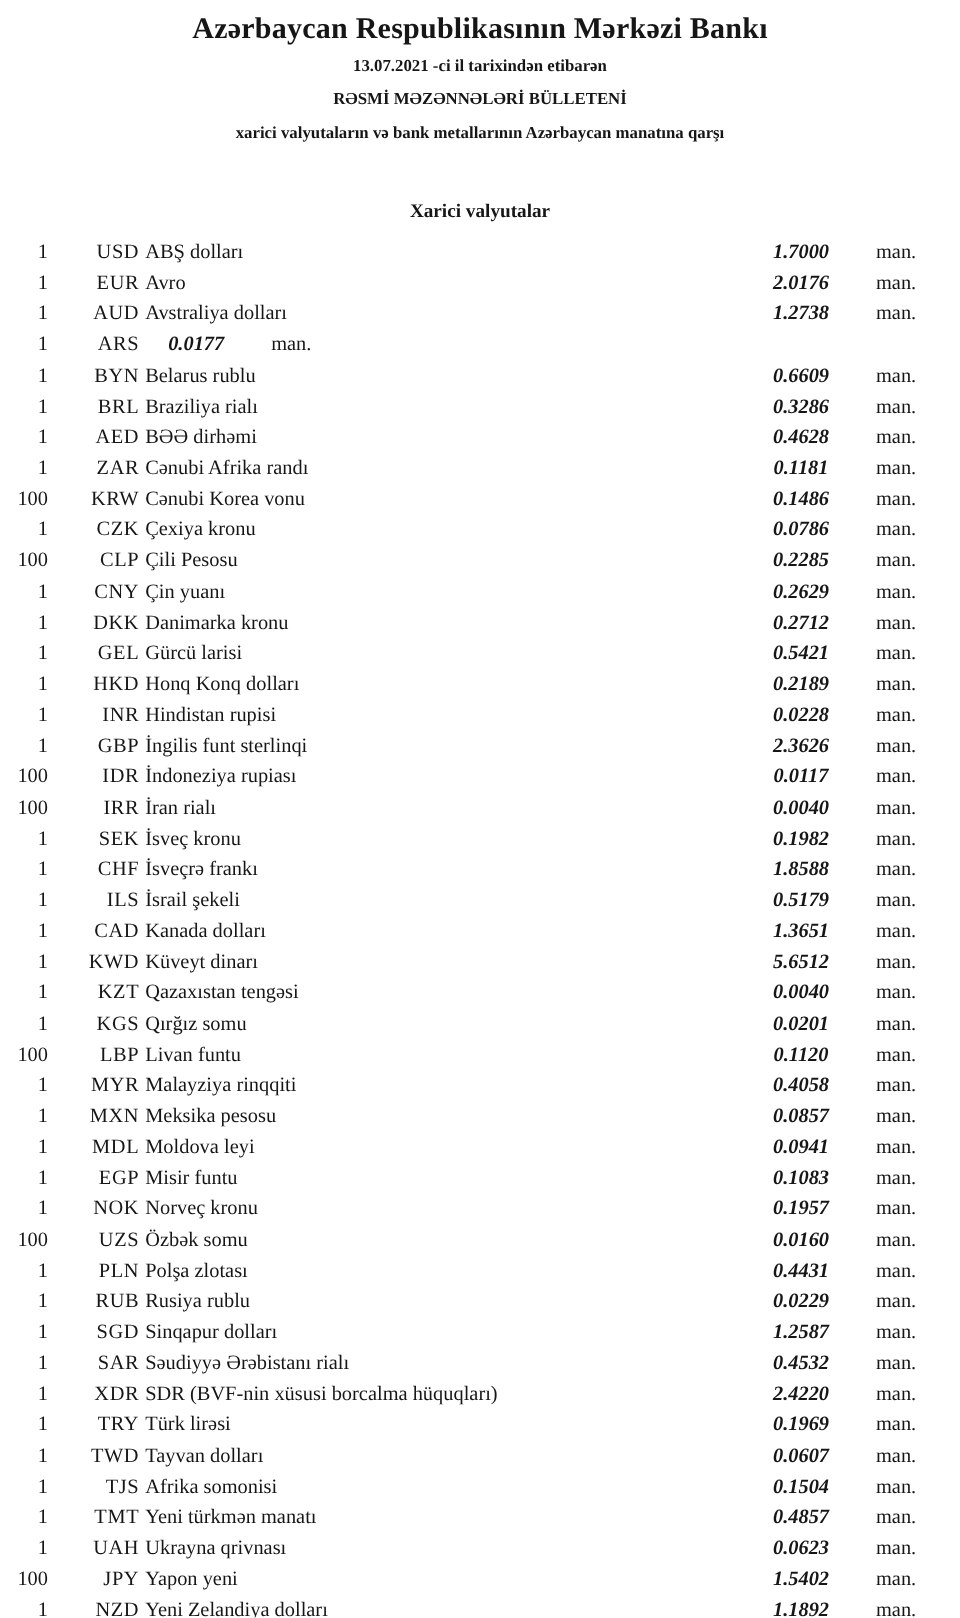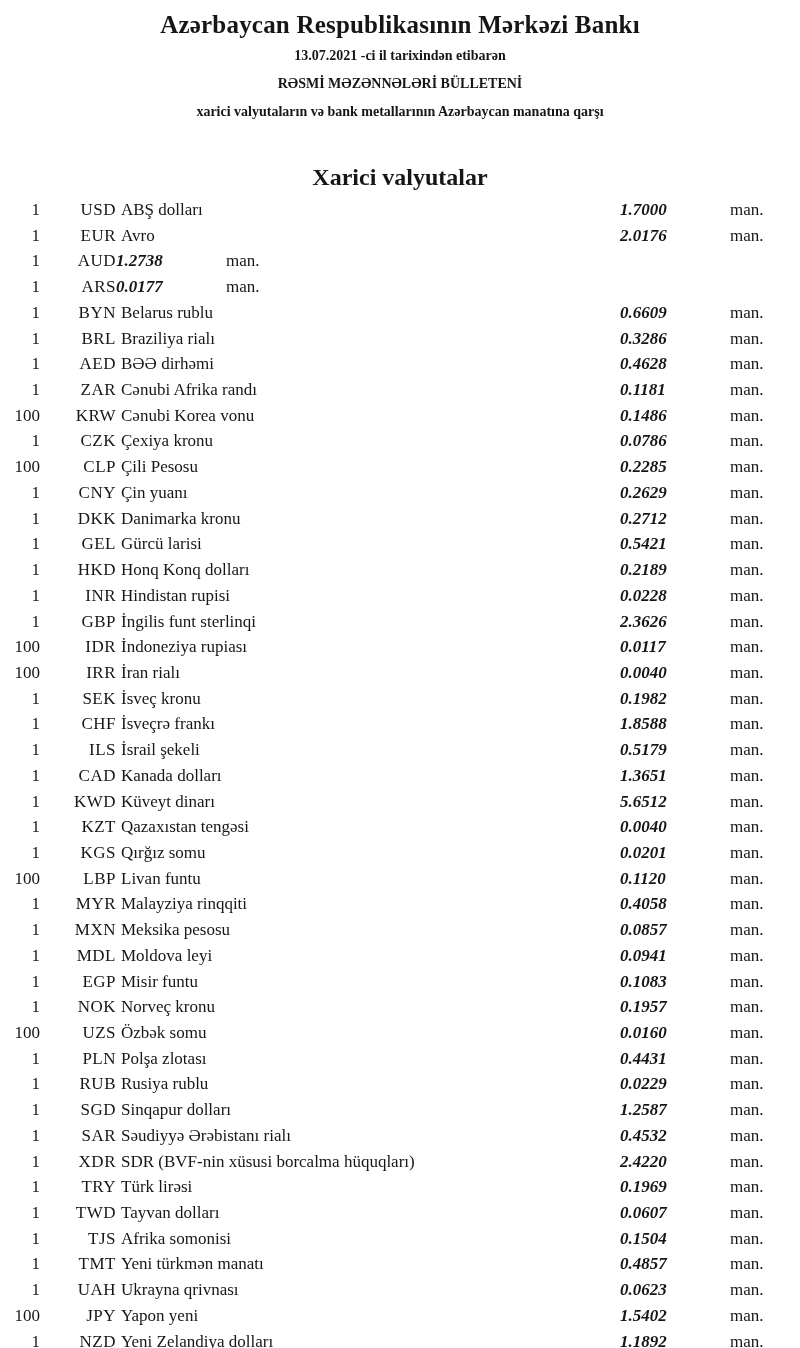--- a/index.html
+++ b/index.html
@@ -26,21 +26,21 @@
   }
   .hdr-line {
     text-align: center;
     font-size: 14px;
     font-weight: bold;
     line-height: 28px;
   }
   .section-title {
     margin-top: 38px;
     text-align: center;
-    font-size: 24px;
+    font-size: 16px;
     font-weight: bold;
     line-height: 26px;
   }
   .rates-table {
     margin-top: 7px;
   }
   .row {
     display: flex;
     align-items: baseline;
     height: 25.72px;
@@ -61,21 +61,21 @@
     letter-spacing: 0.5px;
   }
   .col-name {
     flex: 1 1 auto;
     padding-left: 5px;
     white-space: nowrap;
     overflow: hidden;
   }
   .col-rate {
     width: 95px;
-    text-align: left;
+    text-align: center;
     font-weight: bold;
     font-style: italic;
     flex: 0 0 auto;
   }
   .col-unit {
     width: 62px;
     padding-left: 15px;
     flex: 0 0 auto;
   }
 </style>
@@ -105,20 +105,21 @@
       <div class="row">
     <span class="col-qty">1</span>
     <span class="col-code">EUR</span>
     <span class="col-name">Avro</span>
     <span class="col-rate">2.0176</span>
     <span class="col-unit">man.</span>
   </div>
       <div class="row">
     <span class="col-qty">1</span>
     <span class="col-code">AUD</span>
+    <span class="col-name">Avstraliya dolları</span>
     <span class="col-rate">1.2738</span>
     <span class="col-unit">man.</span>
   </div>
       <div class="row">
     <span class="col-qty">1</span>
     <span class="col-code">ARS</span>
     <span class="col-rate">0.0177</span>
     <span class="col-unit">man.</span>
   </div>
       <div class="row">

